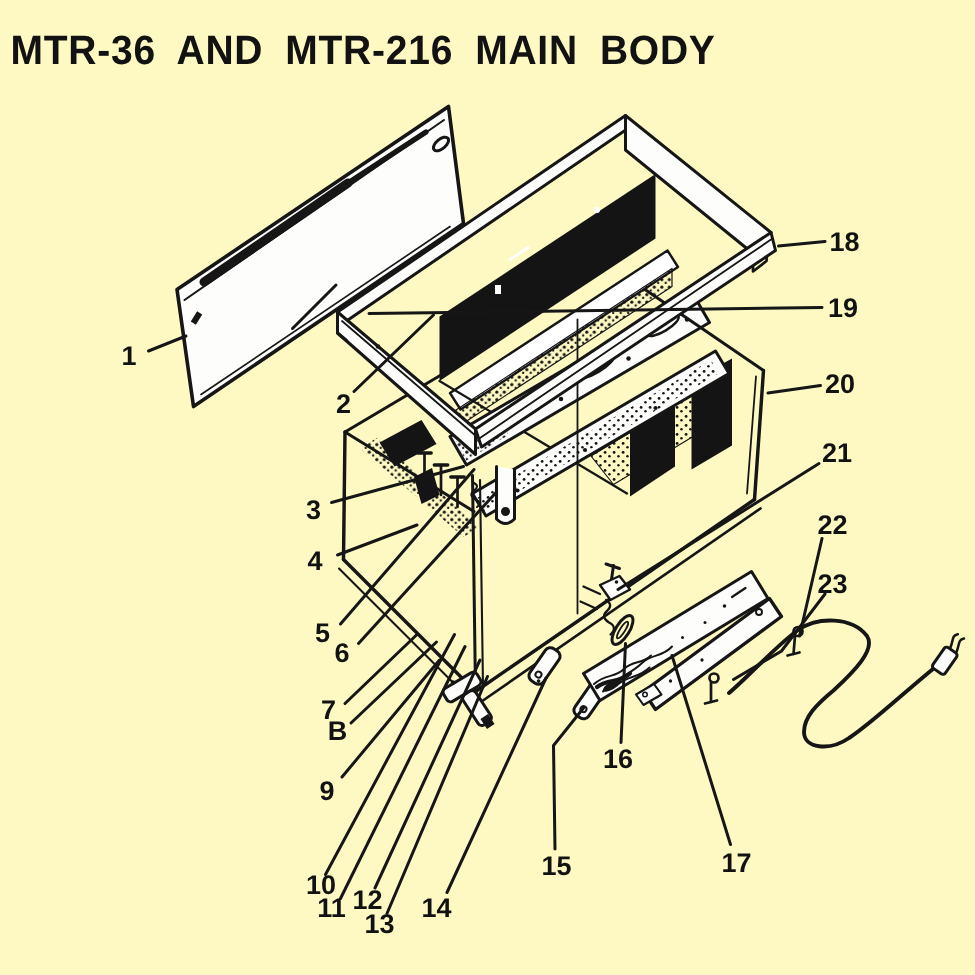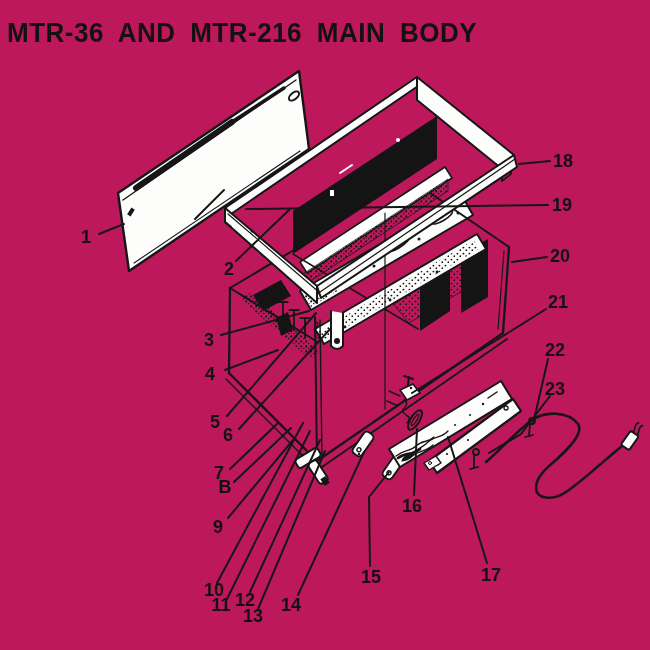--- a/index.html
+++ b/index.html
@@ -2,21 +2,21 @@
 <html><head>
 <meta charset="utf-8">
 <style>
   html,body{margin:0;padding:0;}
   body{
     width:650px;height:650px;overflow:hidden;
     background:#fbfbf8;
     font-family:"Liberation Sans", sans-serif;
     position:relative;
   }
-  .page{position:absolute;inset:0;background:#be185d;}
+  .page{position:absolute;inset:0;background:#fef9c3;}
   h1.title{
     position:absolute;left:7px;top:18px;margin:0;
     font-size:26px;font-weight:700;color:#121212;
     letter-spacing:0.5px;word-spacing:7px;white-space:nowrap;
     transform:scaleY(1.05);
   }
   svg.art{position:absolute;left:0;top:0;}
   .callout-label{
     font-family:"Liberation Sans", sans-serif;
     font-weight:700;font-size:18px;fill:#121212;

